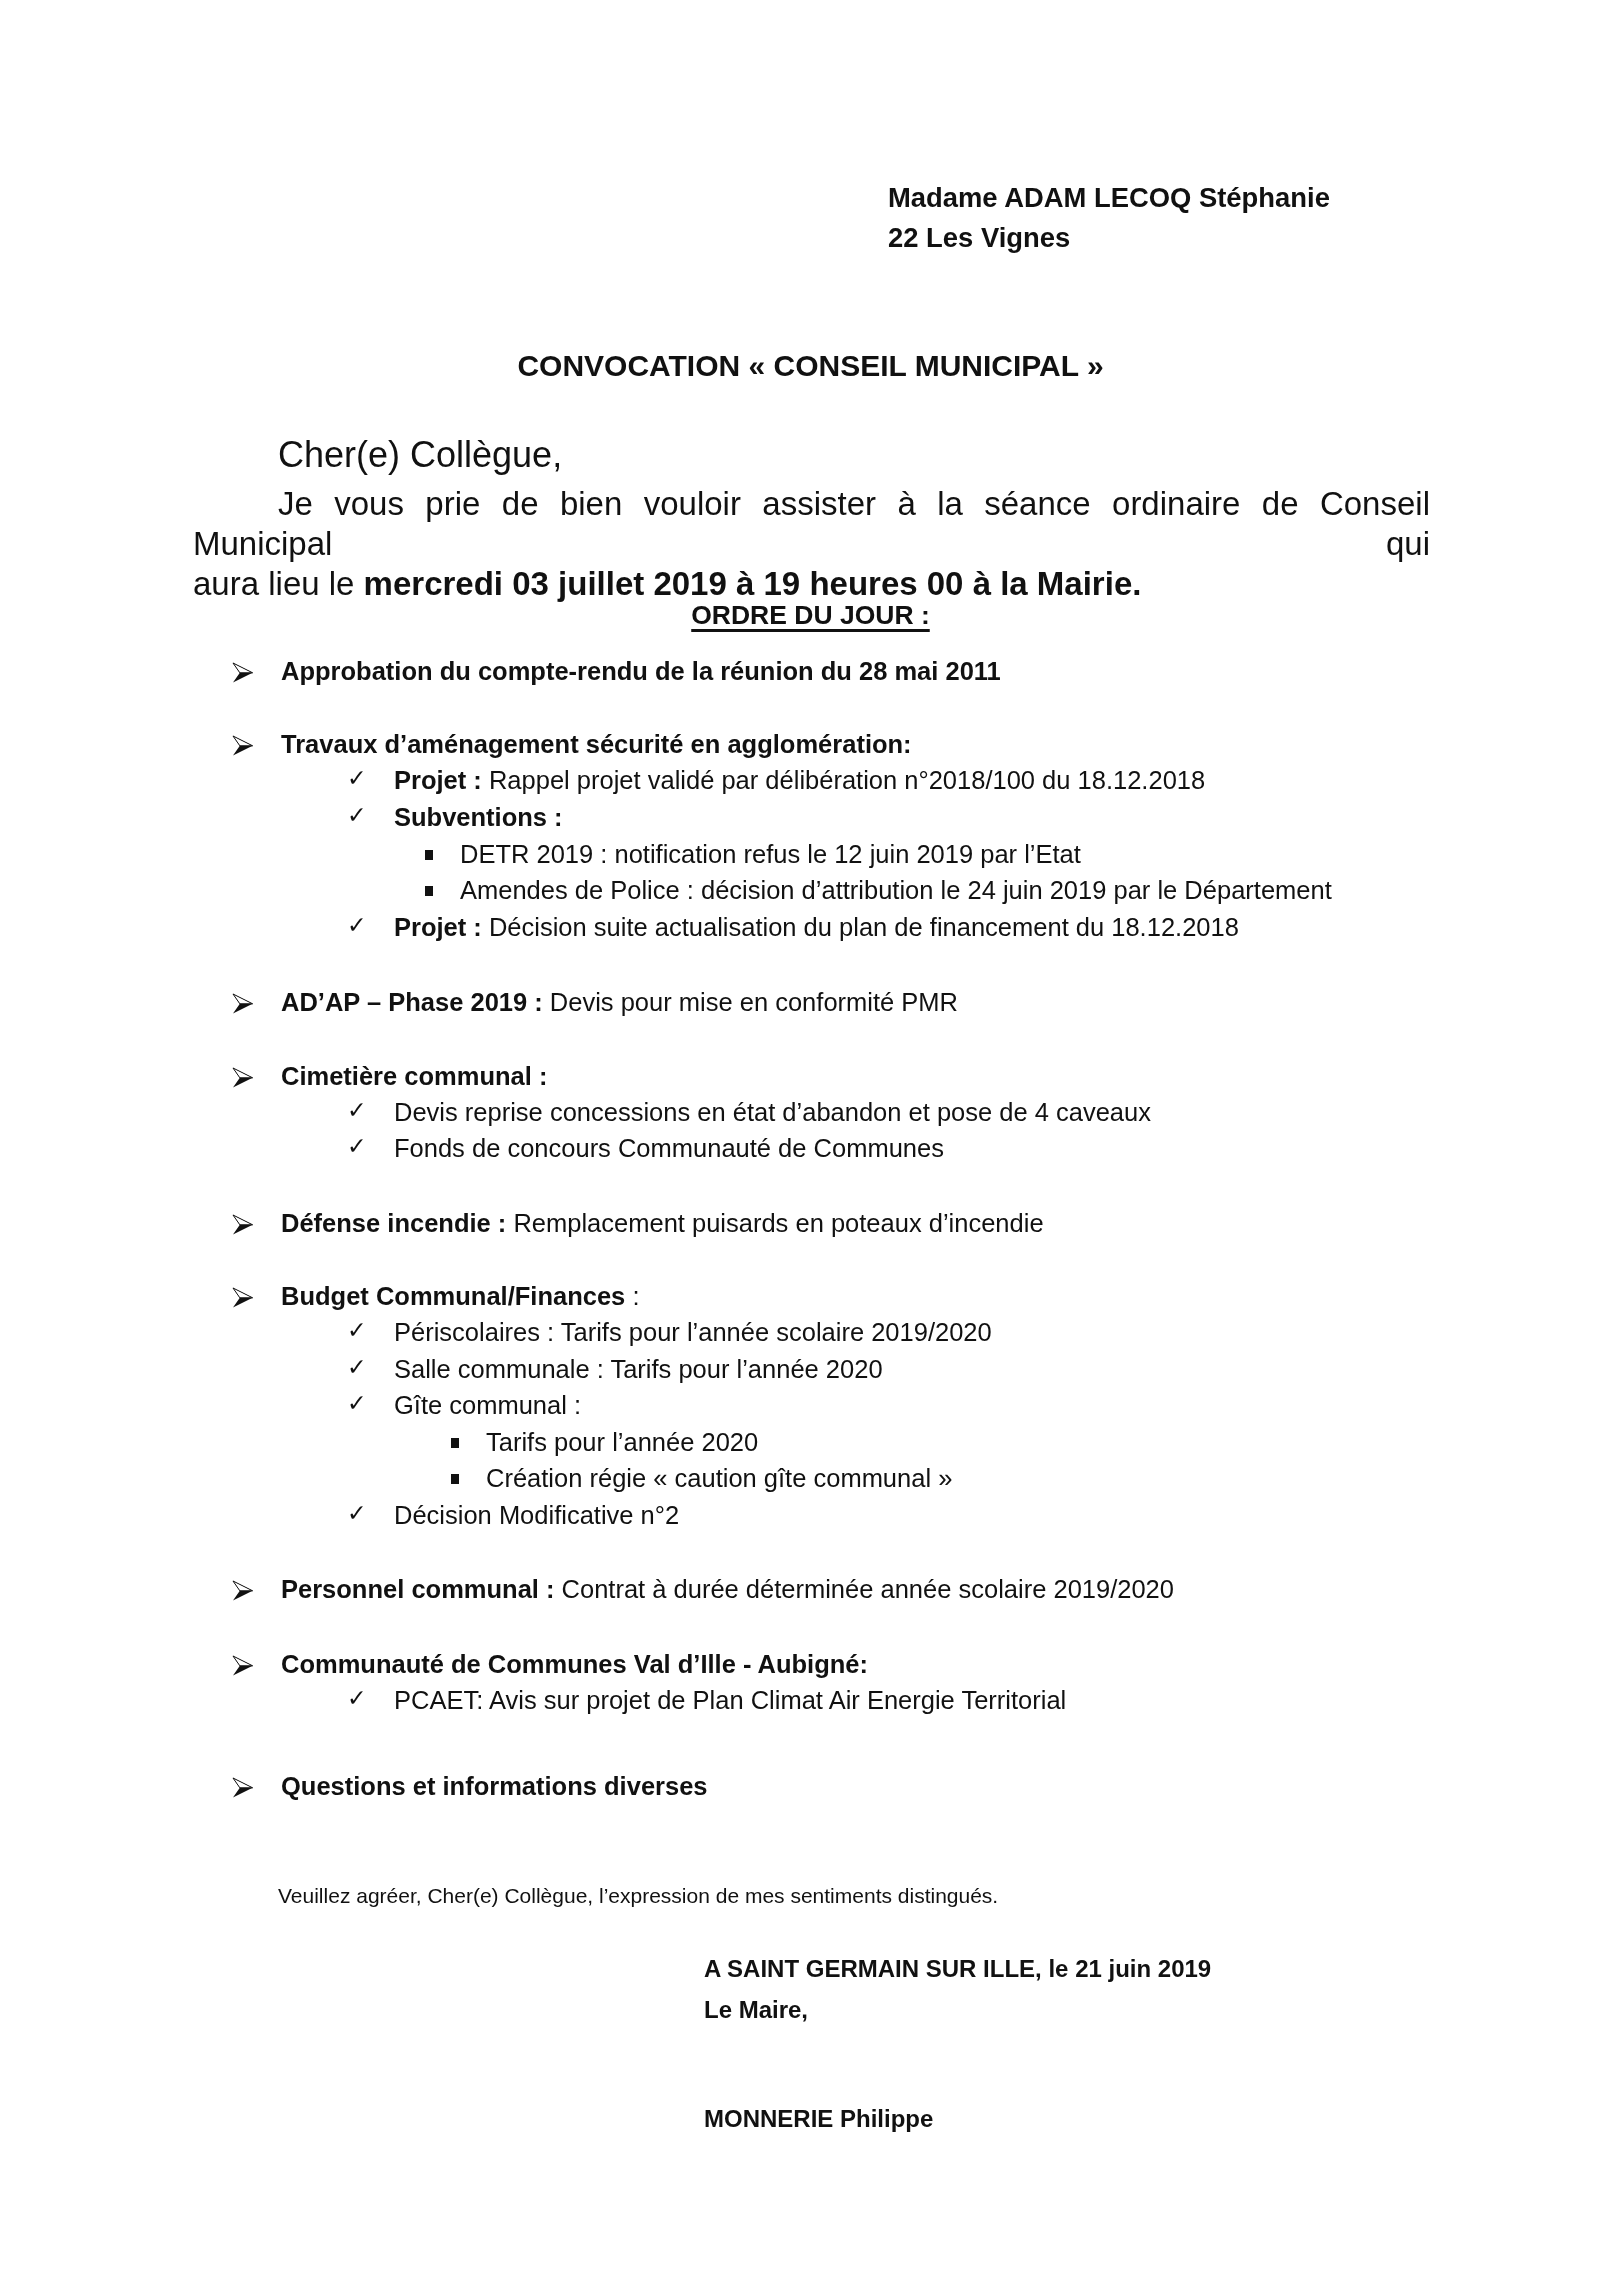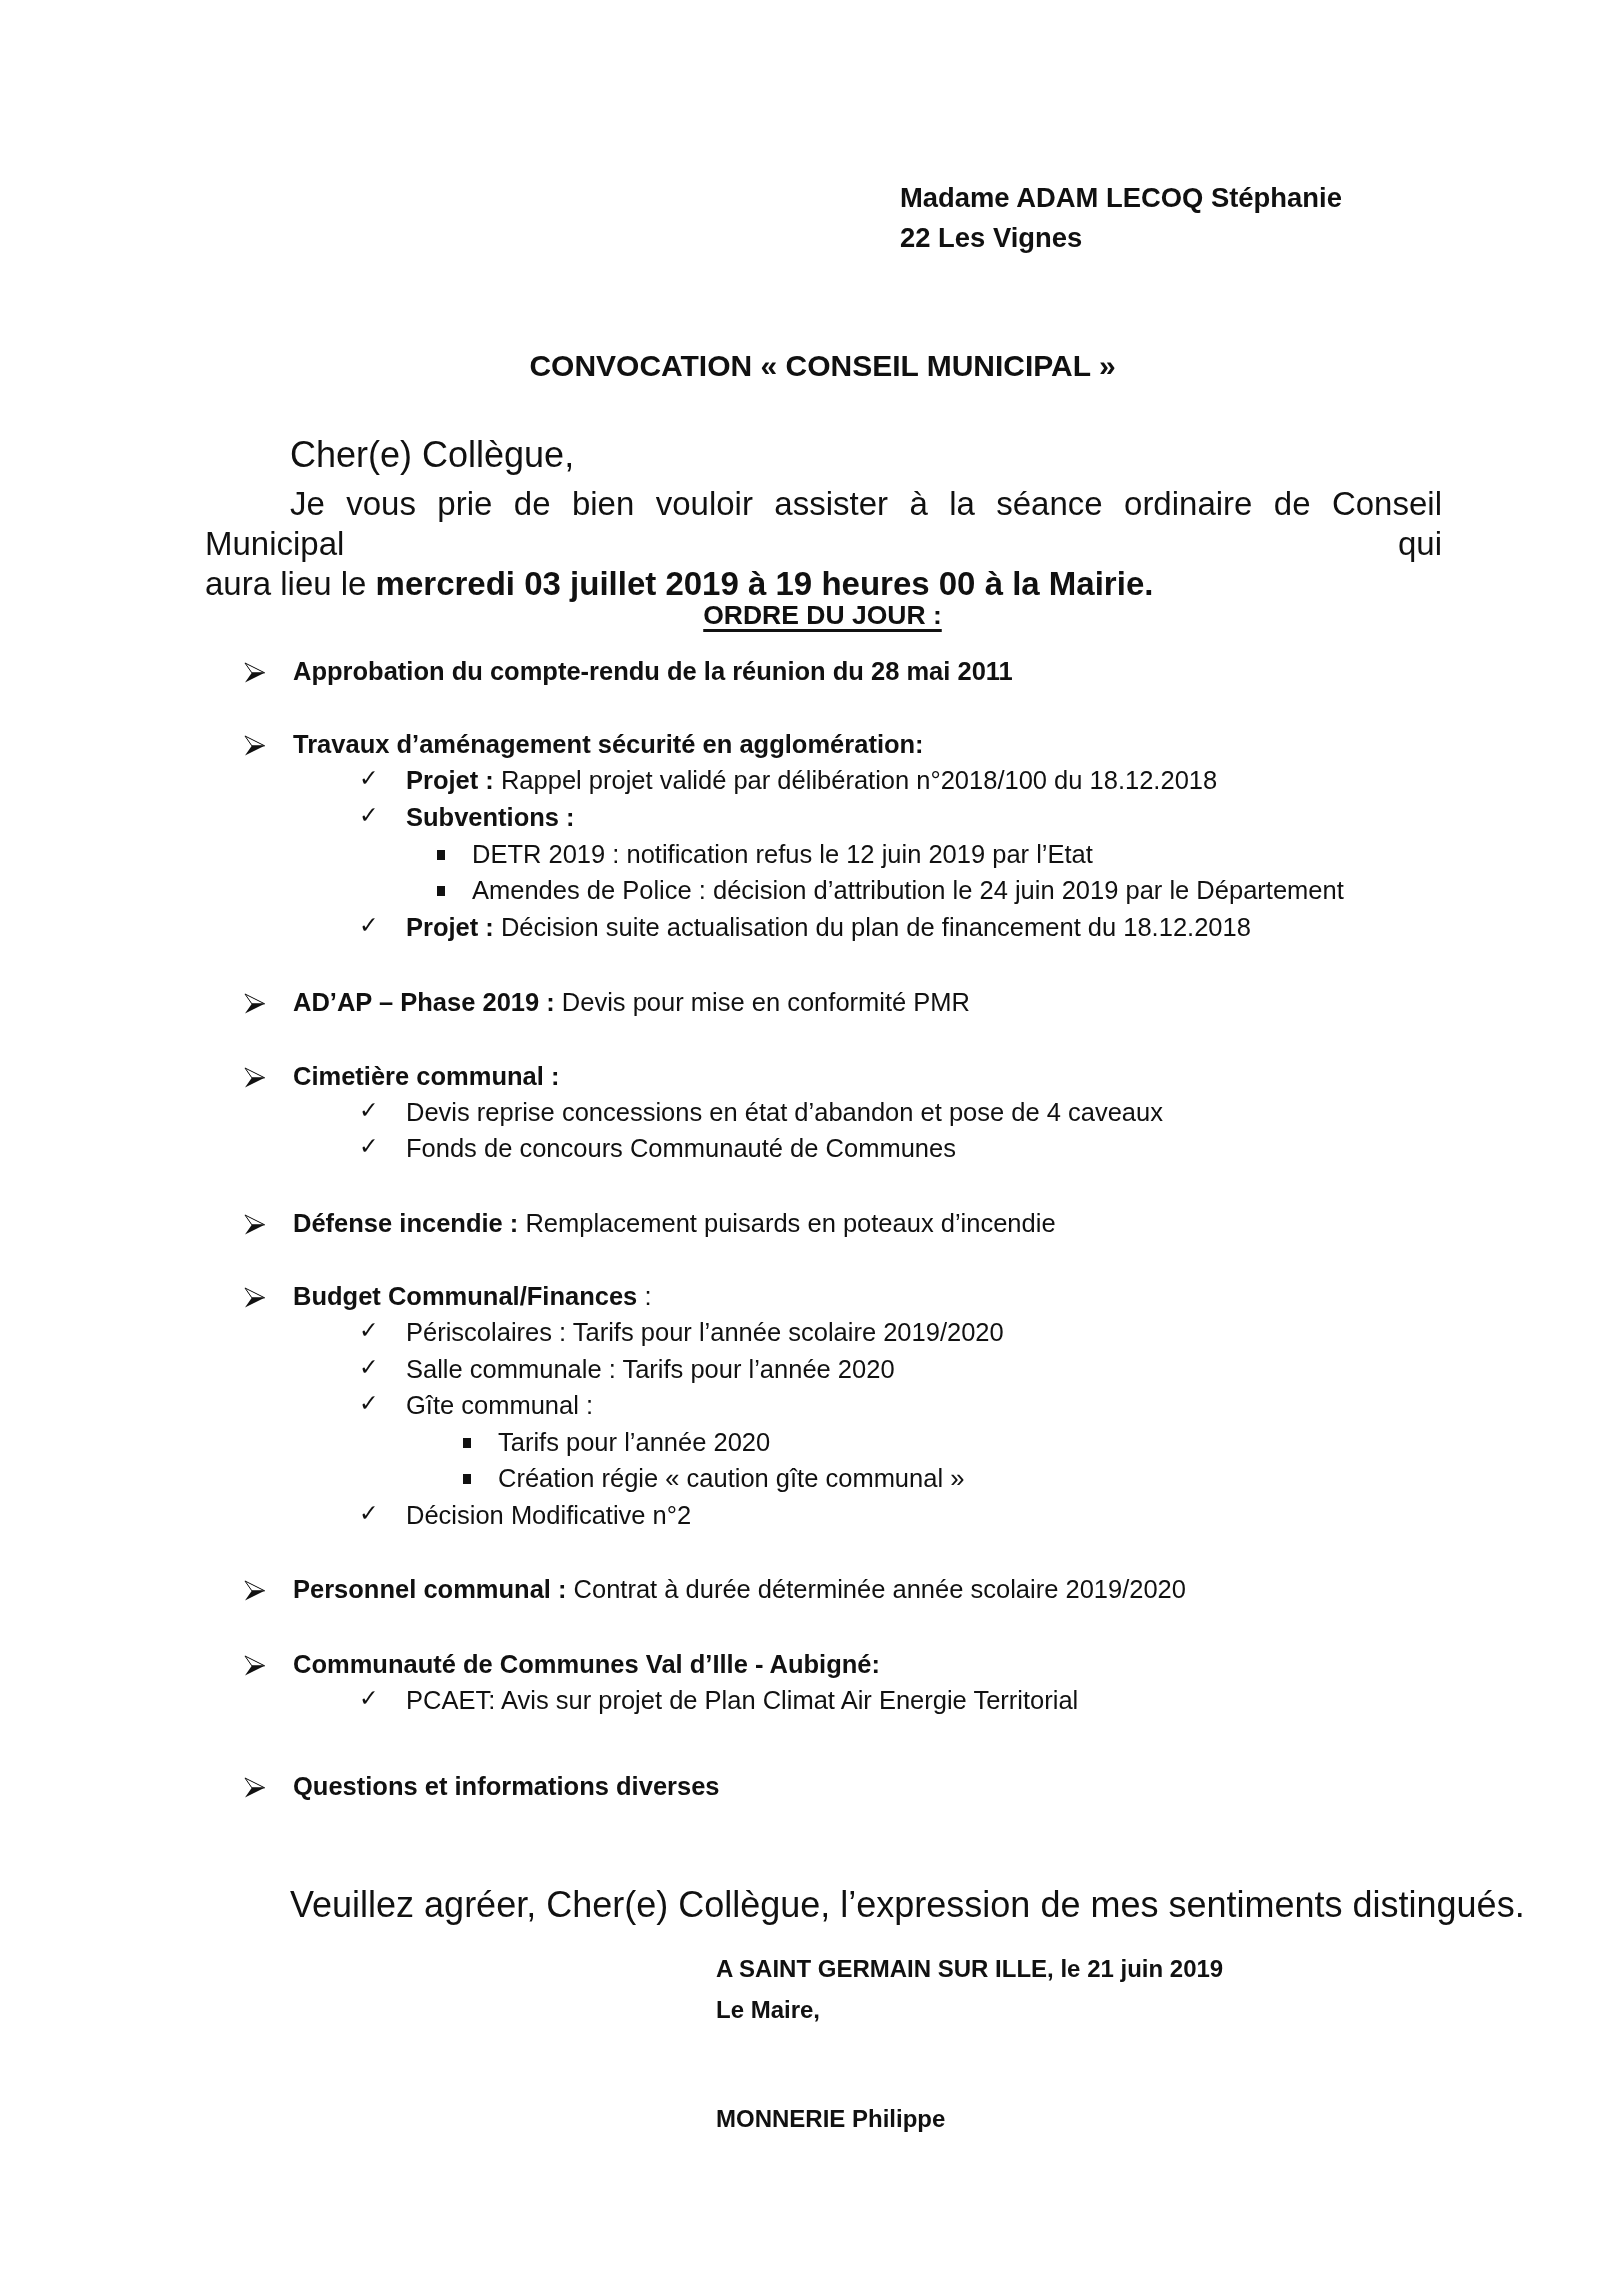--- a/index.html
+++ b/index.html
@@ -1,39 +1,39 @@
 <!DOCTYPE html>
 <html><head>
 <meta charset="utf-8">
 <style>
   html, body { margin: 0; padding: 0; background: #ffffff; }
   body {
     width: 1621px; height: 2293px; position: relative; overflow: hidden;
     font-family: "Liberation Sans", sans-serif; color: #111111;
   }
-  .page { position: absolute; left: 12px; top: 0; width: 1315px; height: 2293px; background: #fff; }
+  .page { position: absolute; left: 0; top: 0; width: 1315px; height: 2293px; background: #fff; }
   .addr { position: absolute; left: 888px; top: 178px; font-weight: bold; font-size: 27.4px; line-height: 40px; }
   .addr div { white-space: nowrap; }
   .title { position: absolute; left: 0; width: 1621px; top: 349px; text-align: center; font-weight: bold; font-size: 30px; }
   .greet { position: absolute; left: 278px; top: 434px; font-size: 36px; }
   .para { position: absolute; left: 193px; top: 484px; width: 1237px; font-size: 33px; line-height: 40px; text-align: justify; }
   .para .l1 { display: block; text-indent: 85px; text-align-last: justify; }
   .oj { position: absolute; left: 0; width: 1621px; top: 600px; text-align: center; }
   .oj span { font-weight: bold; font-size: 26.5px; text-decoration: underline; text-decoration-thickness: 2.9px; text-underline-offset: 4.9px; margin-top: 14px; }
   .item { position: absolute; left: 232px; font-size: 25.5px; white-space: nowrap; }
   .item .arrow { position: absolute; left: 0; top: 3.9px; width: 21.6px; height: 21.6px; }
   .item .txt { position: absolute; left: 49px; top: 0; }
   .sub { position: absolute; left: 347px; font-size: 25.5px; white-space: nowrap; }
   .sub .chk { position: absolute; left: 0; top: -2px; font-size: 23.5px; }
   .sub .txt { position: absolute; left: 47px; top: 0; }
   .sub2 { position: absolute; font-size: 25.5px; white-space: nowrap; }
   .sub2 .sq { position: absolute; left: 0; top: 9.8px; width: 7.8px; height: 9.8px; background: #111; }
   .sub2 .txt { position: absolute; left: 35px; top: 0; }
   b { font-weight: bold; }
-  .closing { position: absolute; left: 278px; top: 1884px; font-size: 36px; white-space: nowrap; }
+  .closing { position: absolute; left: 278px; top: 1884px; font-size: 21px; white-space: nowrap; }
   .sign { position: absolute; left: 704px; font-weight: bold; font-size: 24px; white-space: nowrap; }
 </style>
 </head>
 <body>
 
 <div class="page">
 
   <div class="addr">
     <div>Madame ADAM LECOQ Stéphanie</div>
     <div>22 Les Vignes</div>

